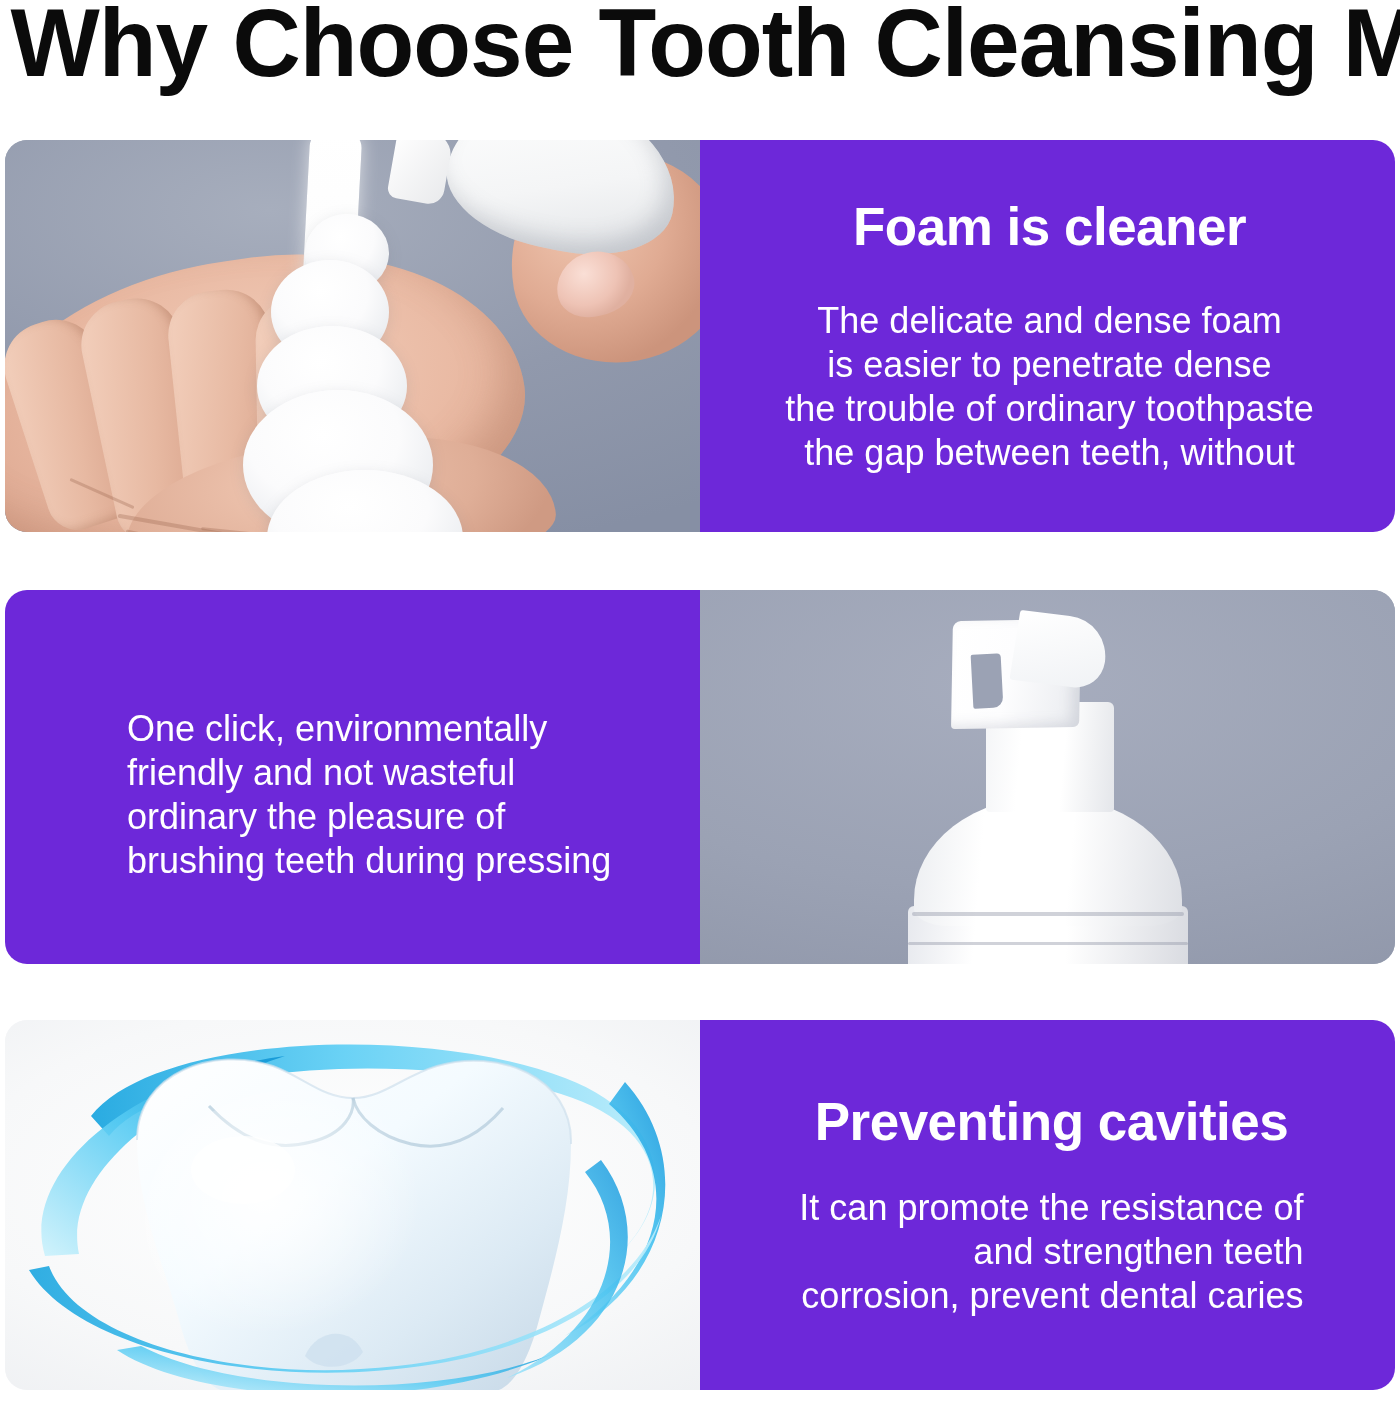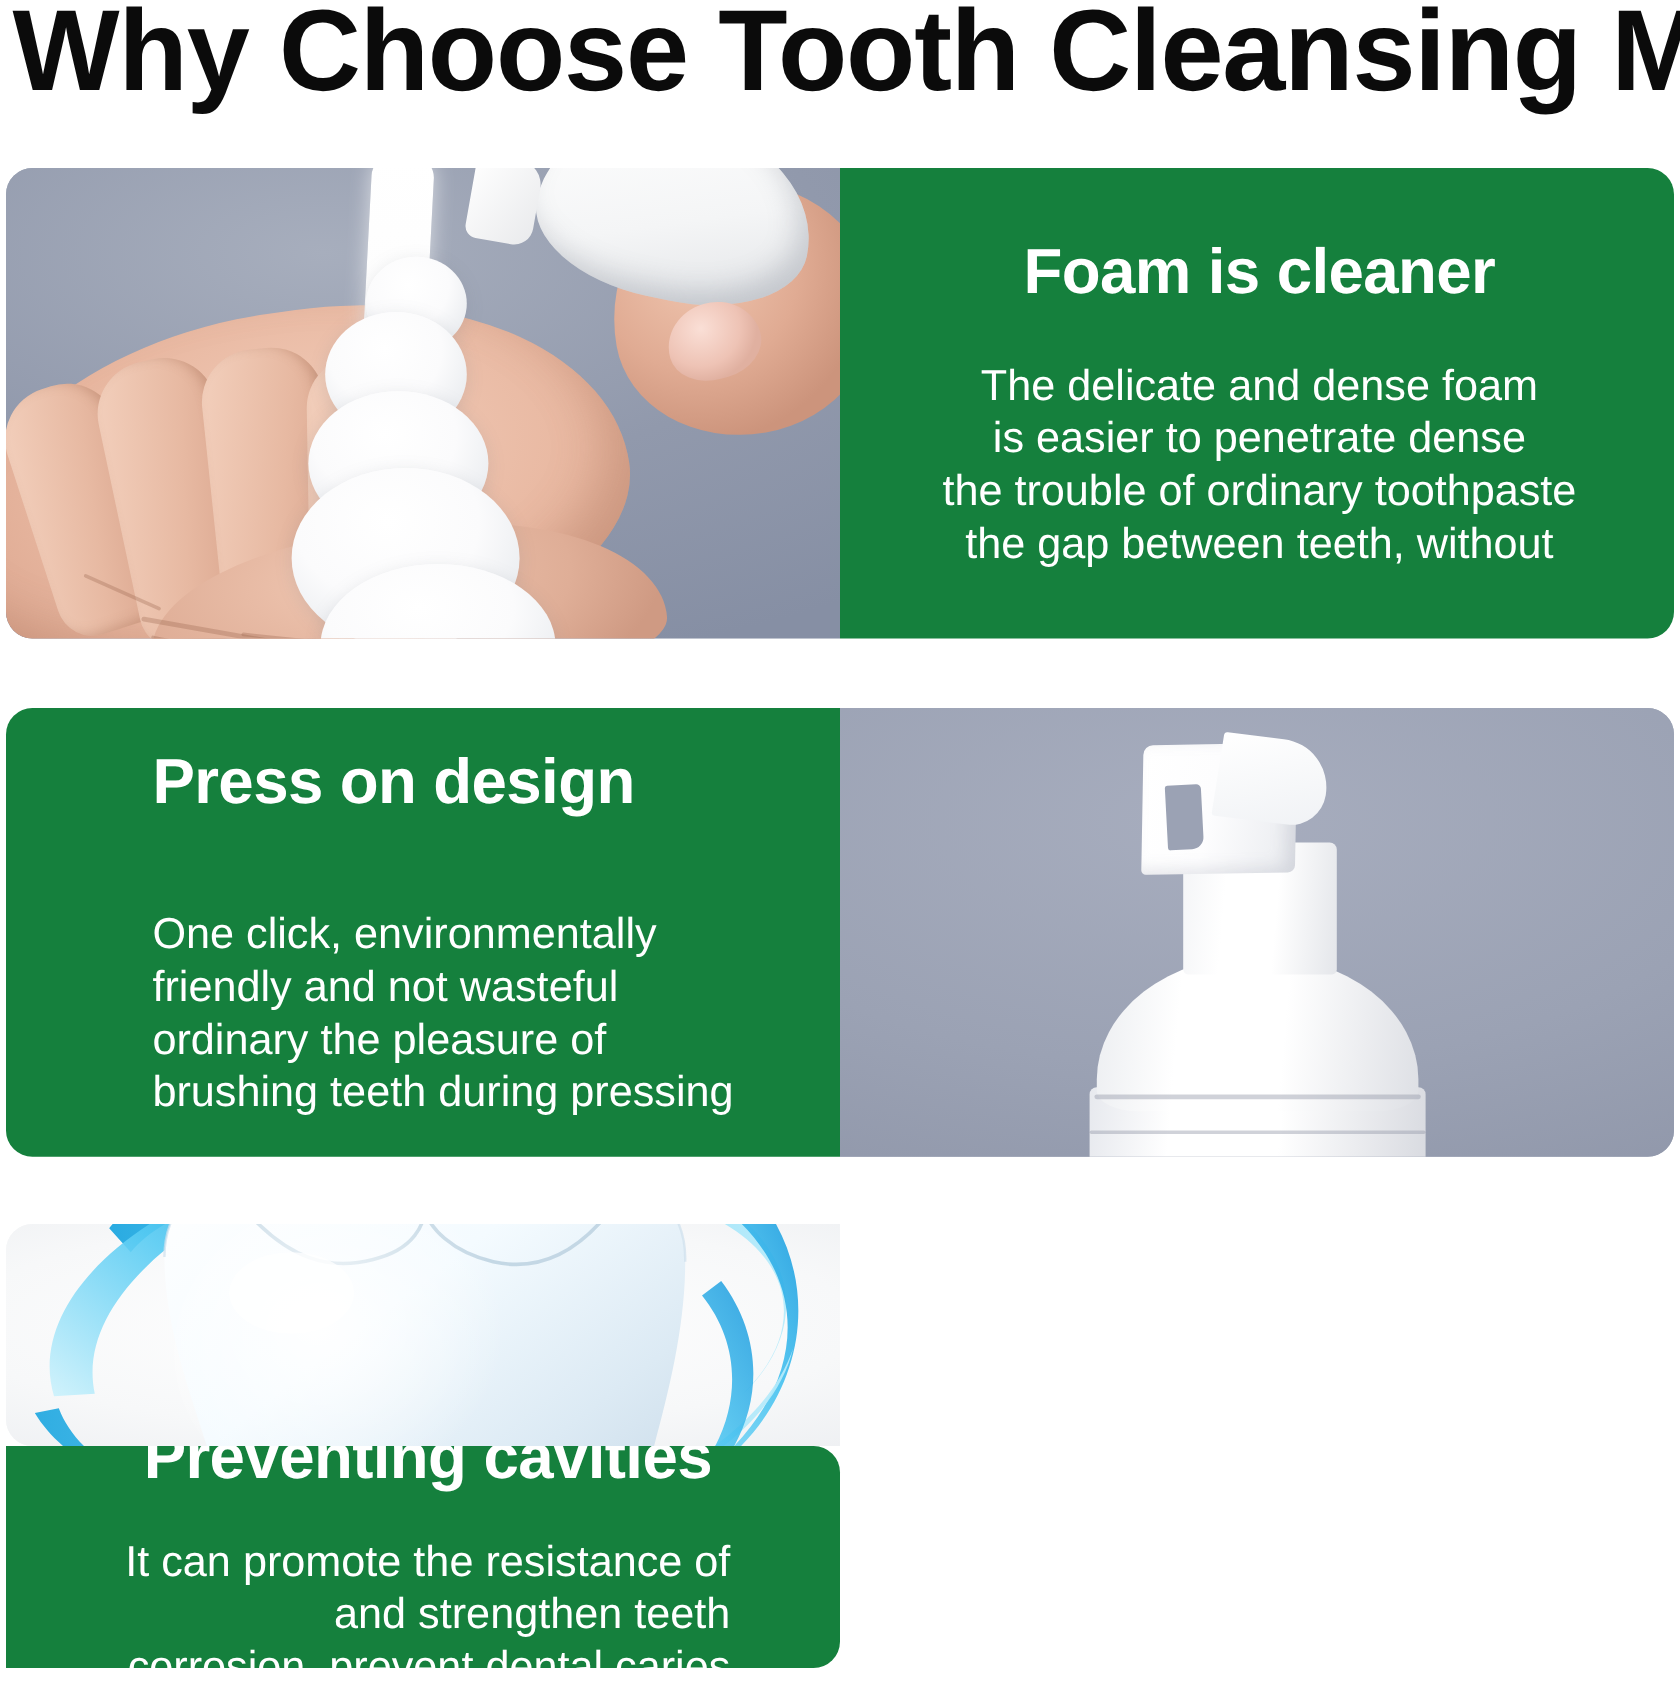--- a/index.html
+++ b/index.html
@@ -36,38 +36,38 @@
 
   
   .row {
     position: absolute;
     left: 5px;
     width: 1390px;
     display: flex;
   }
   #row-1 { top: 140px;  height: 392px; }
   #row-2 { top: 590px;  height: 374px; }
-  #row-3 { top: 1020px; height: 370px; flex-direction: column; }
+  #row-3 { top: 1020px; height: 370px; }
 
   .half {
     position: relative;
     width: 695px;
     height: 100%;
     overflow: hidden;
   }
 
   
   .rounded-tl { border-top-left-radius: 22px; }
   .rounded-bl { border-bottom-left-radius: 22px; }
   .rounded-tr { border-top-right-radius: 22px; }
   .rounded-br { border-bottom-right-radius: 22px; }
 
   
   .text-panel {
-    background: #15803d;
+    background: #6d28d9;
     display: flex;
     flex-direction: column;
     justify-content: center;
     box-sizing: border-box;
   }
   .panel-heading {
     color: #ffffff;
     font-weight: bold;
     font-size: 53px;
     line-height: 60px;
@@ -323,21 +323,20 @@
       <span class="line">is easier to penetrate dense</span>
       <span class="line">the trouble of ordinary toothpaste</span>
       <span class="line">the gap between teeth, without</span>
     </p>
   </div>
 </div>
 
 <div class="row" id="row-2">
 
   <div class="half text-panel rounded-tl rounded-bl" id="panel-press-text">
-    <h2 class="panel-heading">Press on design</h2>
     <p class="panel-body">
       <span class="line">One click, environmentally</span>
       <span class="line">friendly and not wasteful</span>
       <span class="line">ordinary the pleasure of</span>
       <span class="line">brushing teeth during pressing</span>
     </p>
   </div>
 
   <div class="half photo-panel rounded-tr rounded-br" id="photo-pump">
     <div class="bg-grad"></div>

